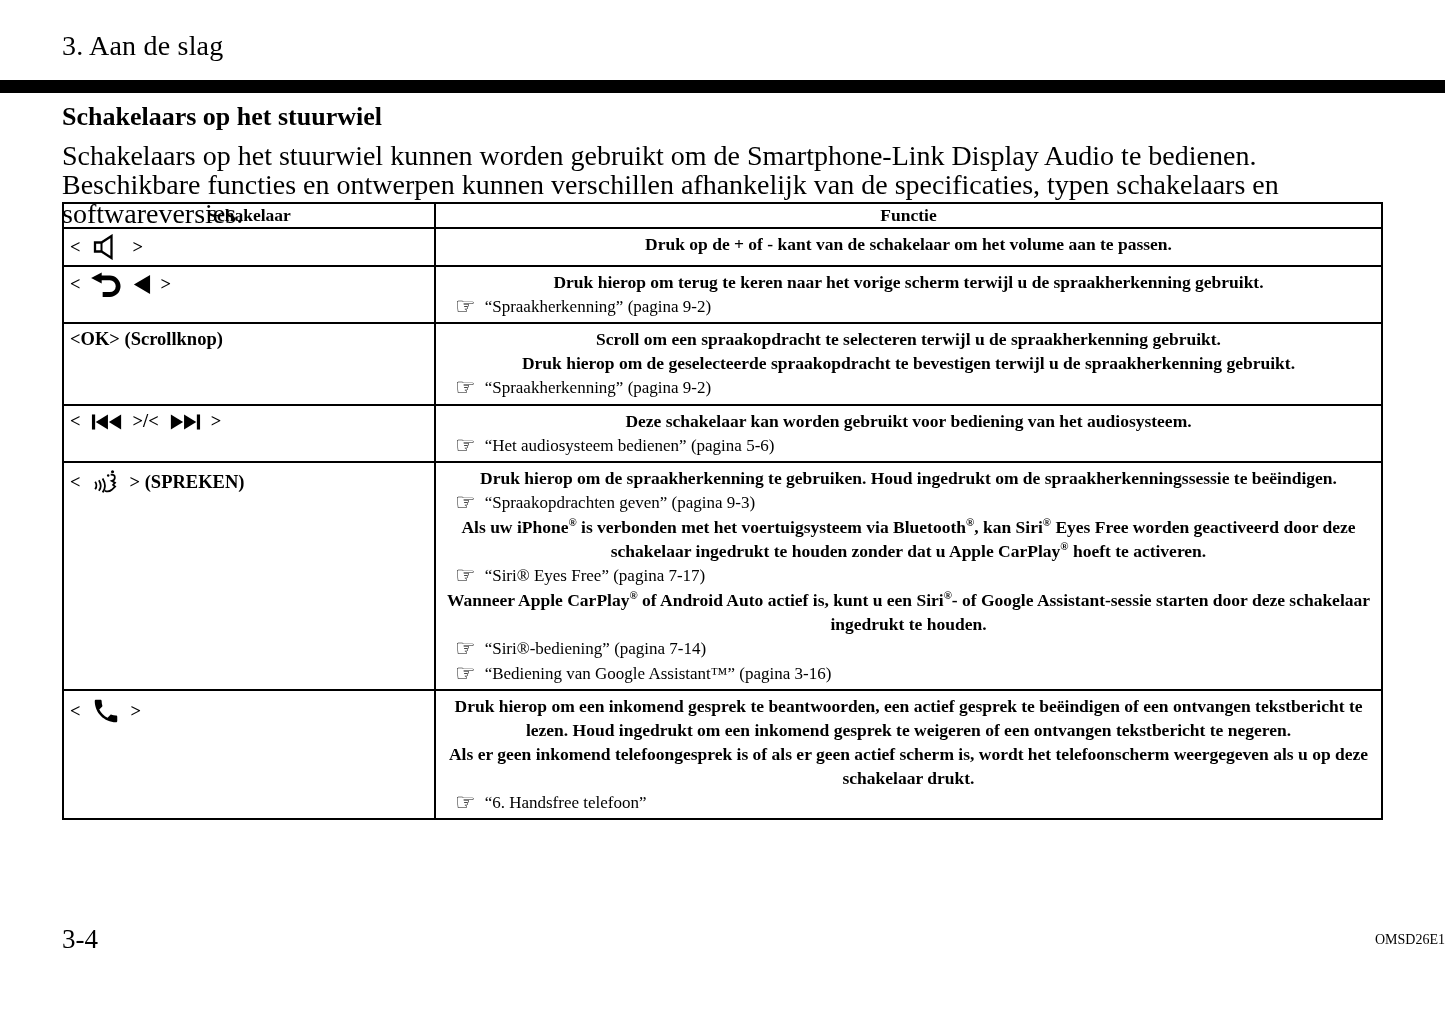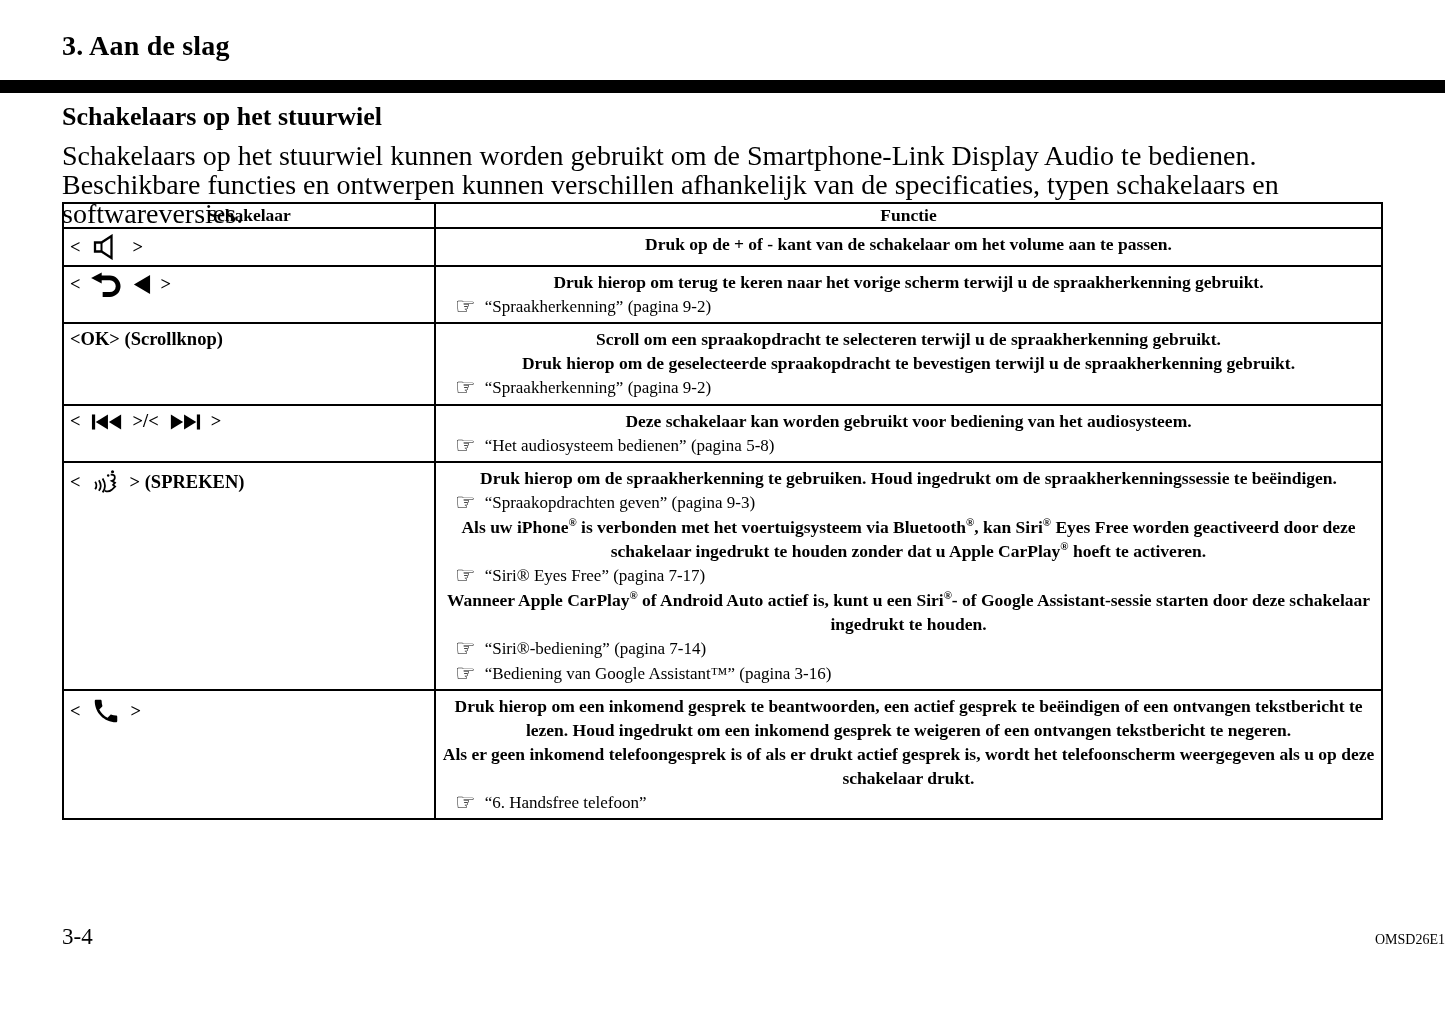--- a/index.html
+++ b/index.html
@@ -4,21 +4,21 @@
 <style>
   * { margin:0; padding:0; box-sizing:border-box; }
   html,body { background:#ffffff; }
   body {
     width:1445px; height:1018px; position:relative;
     font-family:"Liberation Serif", serif; color:#000;
     overflow:hidden;
   }
   .chapter-title {
     position:absolute; left:62px; top:30px;
-    font-size:28px; font-weight:bold; letter-spacing:.2px;
+    font-size:28px; font-weight:normal; letter-spacing:.2px;
   }
   .top-bar {
     position:absolute; left:0; top:80px; width:1445px; height:13px; background:#000;
   }
   .section-title {
     position:absolute; left:62px; top:102px;
     font-size:26px; font-weight:bold;text-align:right;
   }
   .intro {
     position:absolute; left:62px; top:141px; width:1324px;
@@ -54,21 +54,21 @@
   }
   .fn-line.bold sup { font-size:11px; line-height:0; vertical-align:super; }
   .fn-line.ref {
     font-weight:normal; font-size:17px; line-height:25px;
     padding-left:13px; display:flex; align-items:center; gap:9px;
   }
   .hand {
     font-family:"DejaVu Sans", sans-serif; font-size:23px; line-height:25px;
   }
   .footer-page {
-    position:absolute; left:62px; top:924px; font-size:23px;
+    position:absolute; left:62px; top:924px; font-size:27px;
   }
   .footer-code {
     position:absolute; left:0; top:932px; width:1445px;
     text-align:right; font-size:14px;
   }
 </style>
 </head>
 <body>
 
 <div class="chapter-title">3. Aan de slag</div>
@@ -165,21 +165,21 @@
                 <polygon points="2,1 15,9 2,17" fill="#000"></polygon>
               </svg>
             </span>
             <span class="sw-text">&gt;</span>
           </div>
     </td>
     <td>
           <div class="fn-line bold">Deze schakelaar kan worden gebruikt voor bediening van het audiosysteem.</div>
           <div class="fn-line ref">
             <span class="hand">☞</span>
-            <span>“Het audiosysteem bedienen” (pagina 5-8)</span>
+            <span>“Het audiosysteem bedienen” (pagina 5-6)</span>
           </div>
         </td>
   </tr>
       <tr>
     <td>
       <div class="switch-inner">
             <span class="sw-text">&lt;</span>
             <span class="sw-icon">
               <svg width="29" height="28" viewBox="0 0 28 27">
                 <path d="M4 20.5 q2.6-3.6 0-7.2 M7.6 22 q3.6-4.6 0-10.2 M11.2 23.5 q4.6-5.8 0-13.4" fill="none" stroke="#000" stroke-width="1.7"></path>
@@ -220,21 +220,21 @@
             <span class="sw-icon">
               <svg width="30" height="30" viewBox="0 0 24 24">
                 <path fill="#000" d="M6.62 10.79c1.44 2.83 3.76 5.14 6.59 6.59l2.2-2.2c.27-.27.67-.36 1.02-.24 1.12.37 2.33.57 3.57.57.55 0 1 .45 1 1V20c0 .55-.45 1-1 1-9.39 0-17-7.61-17-17 0-.55.45-1 1-1h3.5c.55 0 1 .45 1 1 0 1.25.2 2.45.57 3.57.11.35.03.74-.25 1.02l-2.2 2.2z"></path>
               </svg>
             </span>
             <span class="sw-text">&gt;</span>
           </div>
     </td>
     <td>
           <div class="fn-line bold">Druk hierop om een inkomend gesprek te beantwoorden, een actief gesprek te beëindigen of een ontvangen tekstbericht te lezen. Houd ingedrukt om een inkomend gesprek te weigeren of een ontvangen tekstbericht te negeren.</div>
-          <div class="fn-line bold">Als er geen inkomend telefoongesprek is of als er drukt actief gesprek is, wordt het telefoonscherm weergegeven als u op deze schakelaar drukt.</div>
+          <div class="fn-line bold">Als er geen inkomend telefoongesprek is of als er geen actief scherm is, wordt het telefoonscherm weergegeven als u op deze schakelaar drukt.</div>
           <div class="fn-line ref">
             <span class="hand">☞</span>
             <span>“6. Handsfree telefoon”</span>
           </div>
         </td>
   </tr>
     </tbody>
 </table>
 
 <div class="footer-page">3-4</div>

